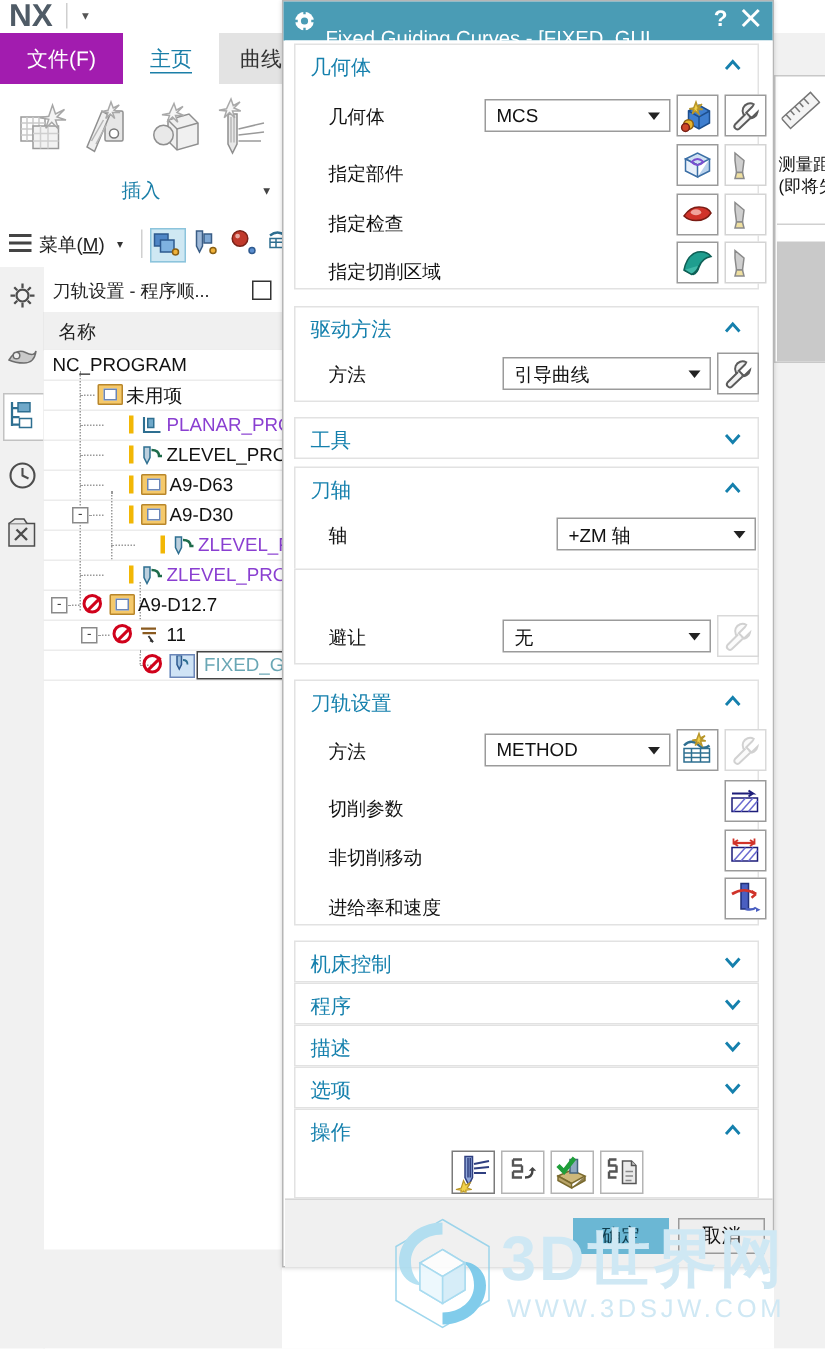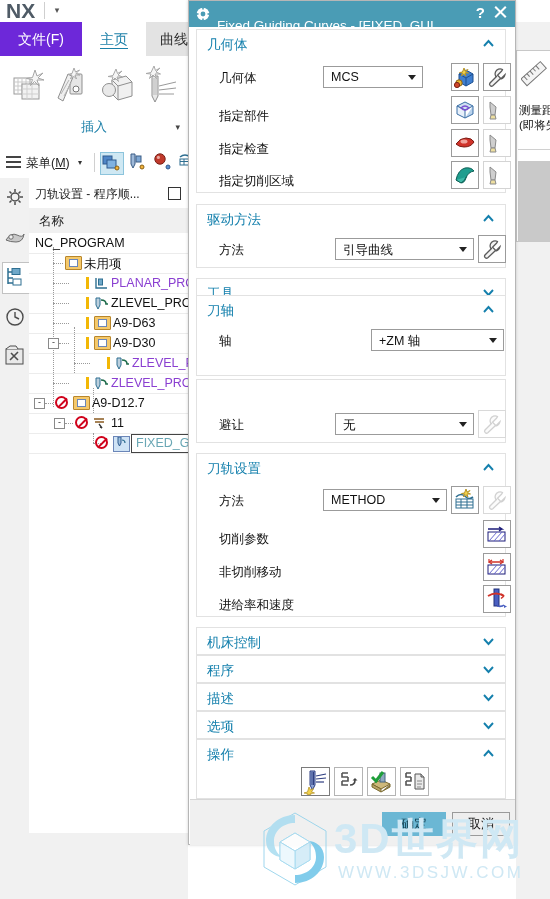--- a/index.html
+++ b/index.html
@@ -16,21 +16,21 @@
   
   .nx-app{position:absolute;left:0;top:0;width:550px;height:899px;background:#f1f1f1;}
 
   .nx-titlebar{position:absolute;left:0;top:0;width:550px;height:22px;background:#ffffff;}
   .nx-logo{position:absolute;left:6px;top:-1px;font-size:21px;font-weight:bold;color:#4f5b66;letter-spacing:0px;font-family:"Liberation Sans",sans-serif;}
   .nx-sep{position:absolute;left:44px;top:2px;width:1px;height:17px;background:#cfcfcf;}
   .nx-qat-caret{position:absolute;left:50px;top:3px;width:14px;height:14px;color:#555;font-size:9px;text-align:center;line-height:14px;}
 
   .nx-tabs{position:absolute;left:0;top:22px;width:550px;height:34px;background:#f1f1f1;}
   .nx-tab{position:absolute;top:0;height:34px;line-height:34px;text-align:center;font-size:14px;color:#333;}
-  .nx-tab.file{left:0;width:82px;background:#6d28d9;color:#ffffff;}
+  .nx-tab.file{left:0;width:82px;background:#a21caf;color:#ffffff;}
   .nx-tab.home{left:82px;width:64px;background:#ffffff;color:#1b7fa8;}
   .nx-tab.home .u{border-bottom:1px solid #1b7fa8;padding-bottom:1px;}
   .nx-tab.curve{left:146px;width:56px;background:#e3e3e3;color:#333;}
 
   .nx-ribbon{position:absolute;left:0;top:56px;width:188px;height:92px;background:#ffffff;border-bottom:1px solid #d8d8d8;}
   .ribbon-icons{position:absolute;left:4px;top:8px;width:180px;height:48px;}
   .ricon{position:absolute;top:0;width:42px;height:44px;}
   .ribbon-label{position:absolute;left:0;top:62px;width:188px;text-align:center;font-size:13px;color:#1b7fa8;}
   .ribbon-caret{position:absolute;right:8px;top:66px;font-size:9px;color:#444;}
 
@@ -474,21 +474,21 @@
         <div class="sect-head">
           <div class="sect-title">几何体</div>
           <div class="chev">
               <svg width="13" height="13" viewBox="0 0 13 13">
                 <path d="M2 9 L6.5 4 L11 9" fill="none" stroke="#1580ad" stroke-width="1.9"></path>
               </svg>
             </div>
         </div>
 
         <div class="rowlbl" style="left:22px;top:40px;">几何体</div>
-        <div class="combo" style="left:126px;top:36px;width:100px;">
+        <div class="combo" style="left:126px;top:36px;width:124px;">
           <div class="cval">MCS</div>
           <div class="carr"></div>
         </div>
         <div class="sqbtn" style="left:254px;top:33px;">
           <svg width="26" height="26" viewBox="0 0 26 26">
               <path d="M7 10 l7 -4 7 4 v8 l-7 4 -7 -4z" fill="#3f7fd0" stroke="#1d4f8f"></path>
               <path d="M7 10 l7 4 7 -4" fill="none" stroke="#1d4f8f"></path>
               <path d="M14 14 v8" stroke="#1d4f8f" fill="none"></path>
               <circle cx="7" cy="19" r="3.2" fill="#e8b52e" stroke="#8a6014"></circle>
               <circle cx="5" cy="21" r="2.6" fill="#d0472a" stroke="#7a2218"></circle>
@@ -573,21 +573,21 @@
         <div class="sect-head">
           <div class="sect-title">工具</div>
           <div class="chev">
               <svg width="13" height="13" viewBox="0 0 13 13">
                 <path d="M2 4 L6.5 9 L11 4" fill="none" stroke="#1580ad" stroke-width="1.9"></path>
               </svg>
             </div>
         </div>
       </div>
 
-      <div class="sect" style="top:268px;height:81px;">
+      <div class="sect" style="top:284px;height:81px;">
         <div class="sect-head">
           <div class="sect-title">刀轴</div>
           <div class="chev">
               <svg width="13" height="13" viewBox="0 0 13 13">
                 <path d="M2 9 L6.5 4 L11 9" fill="none" stroke="#1580ad" stroke-width="1.9"></path>
               </svg>
             </div>
         </div>
         <div class="rowlbl" style="left:22px;top:37px;">轴</div>
         <div class="combo" style="left:174px;top:33px;width:133px;">

